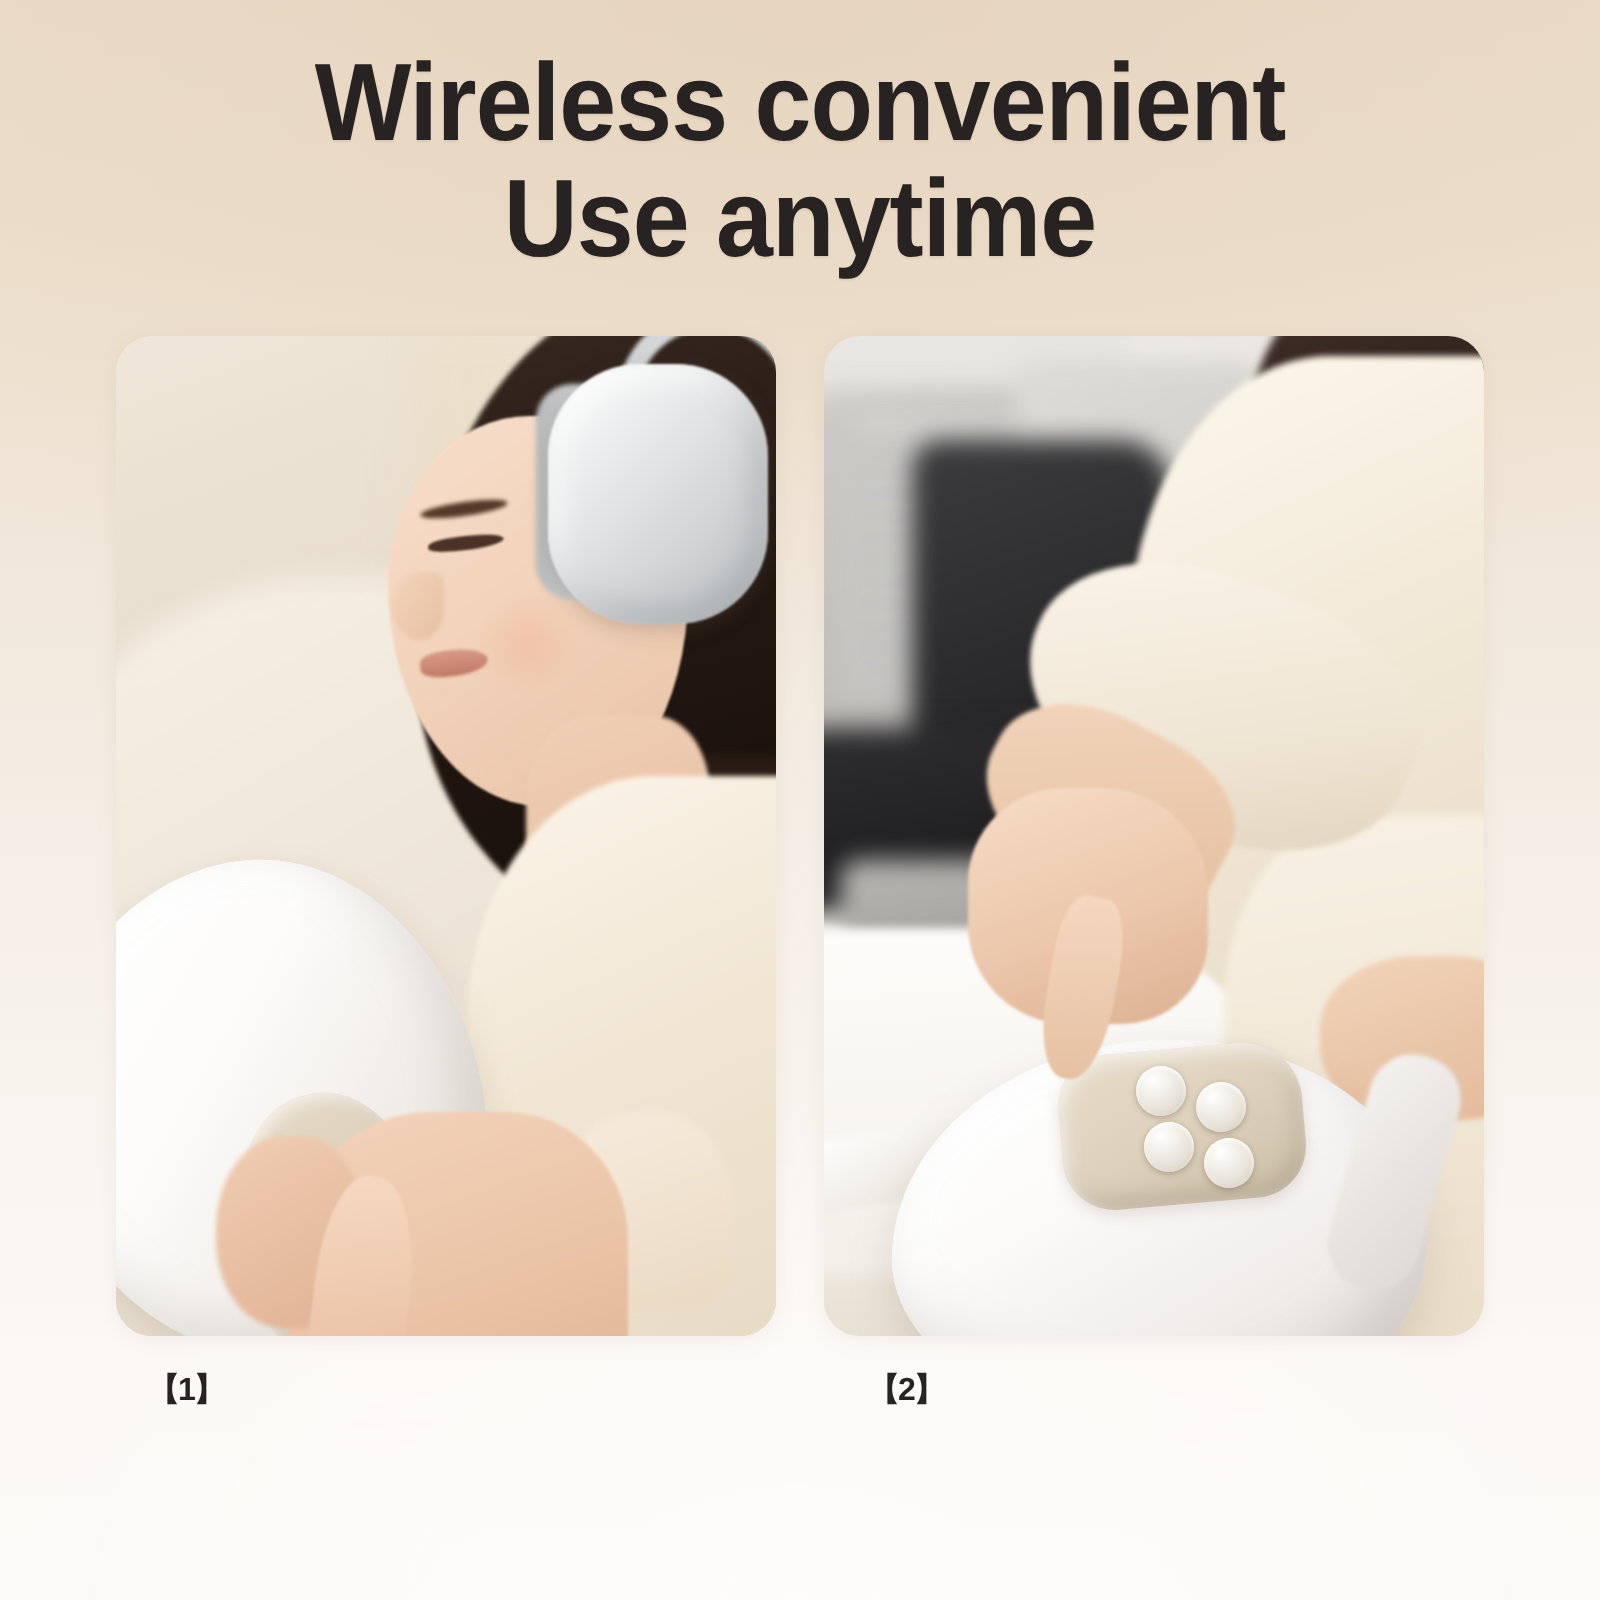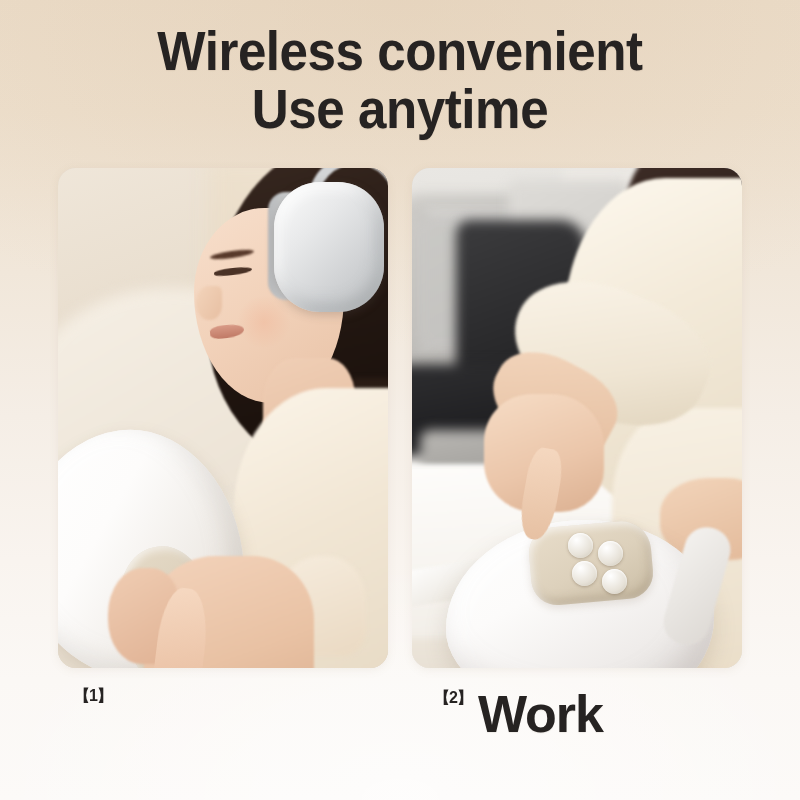--- a/index.html
+++ b/index.html
@@ -567,17 +567,16 @@
     </div>
 
   </div>
 
   <div class="captions">
     <div class="caption c1">
       <span class="tag">【1】</span>
     </div>
     <div class="caption c2">
       <span class="tag">【2】</span>
-      <span class="word">Work</span>
     </div>
   </div>
 
 </div>
 
 </body></html>

